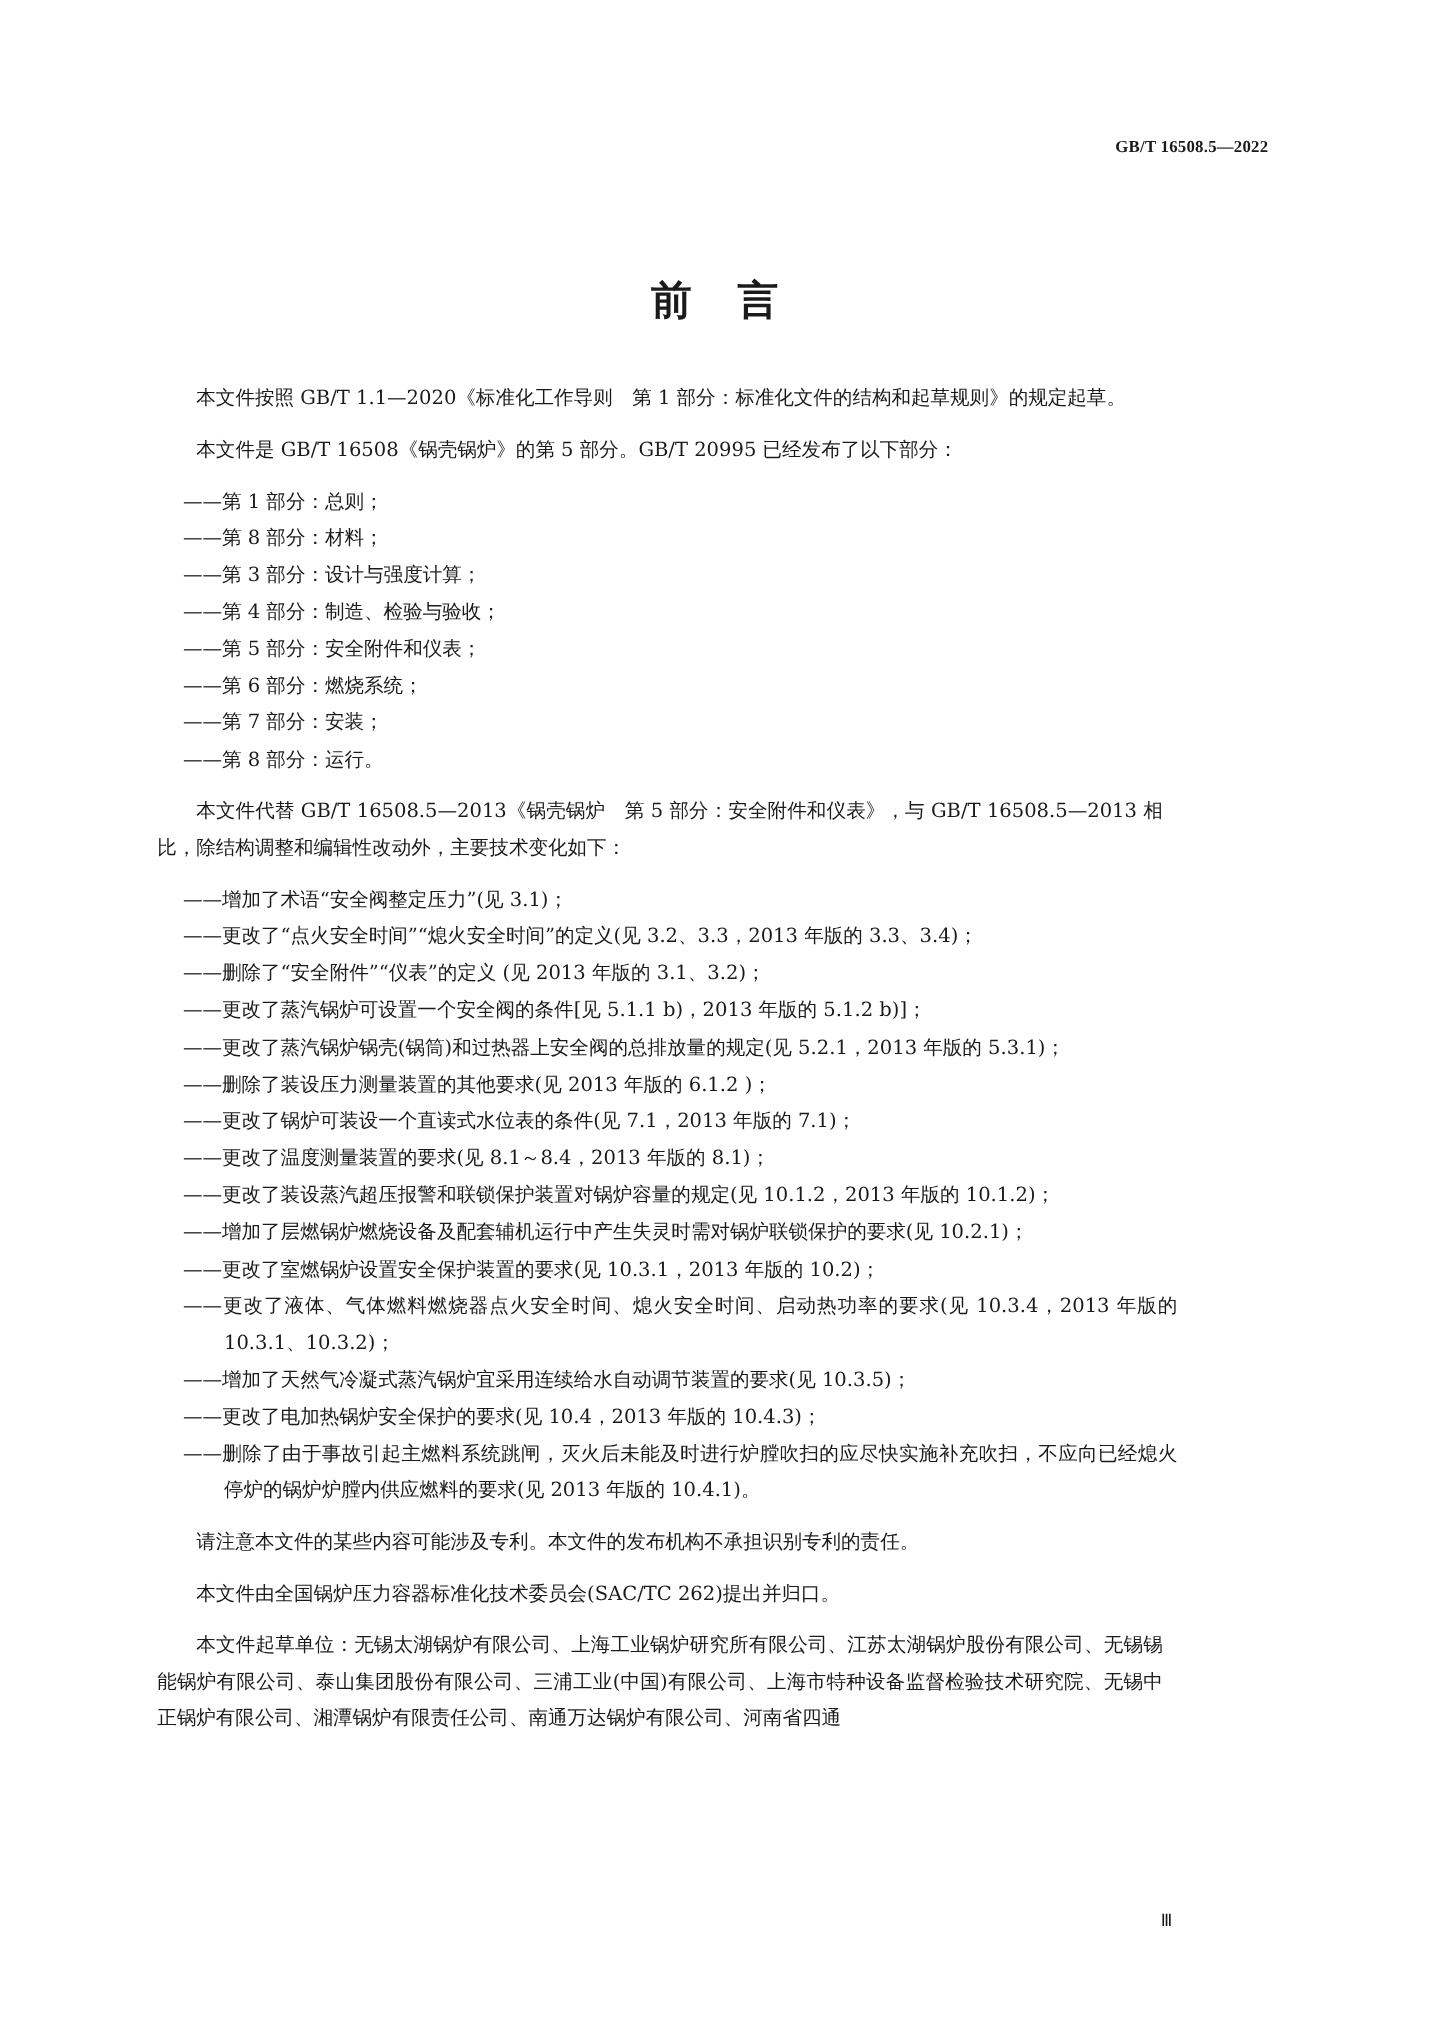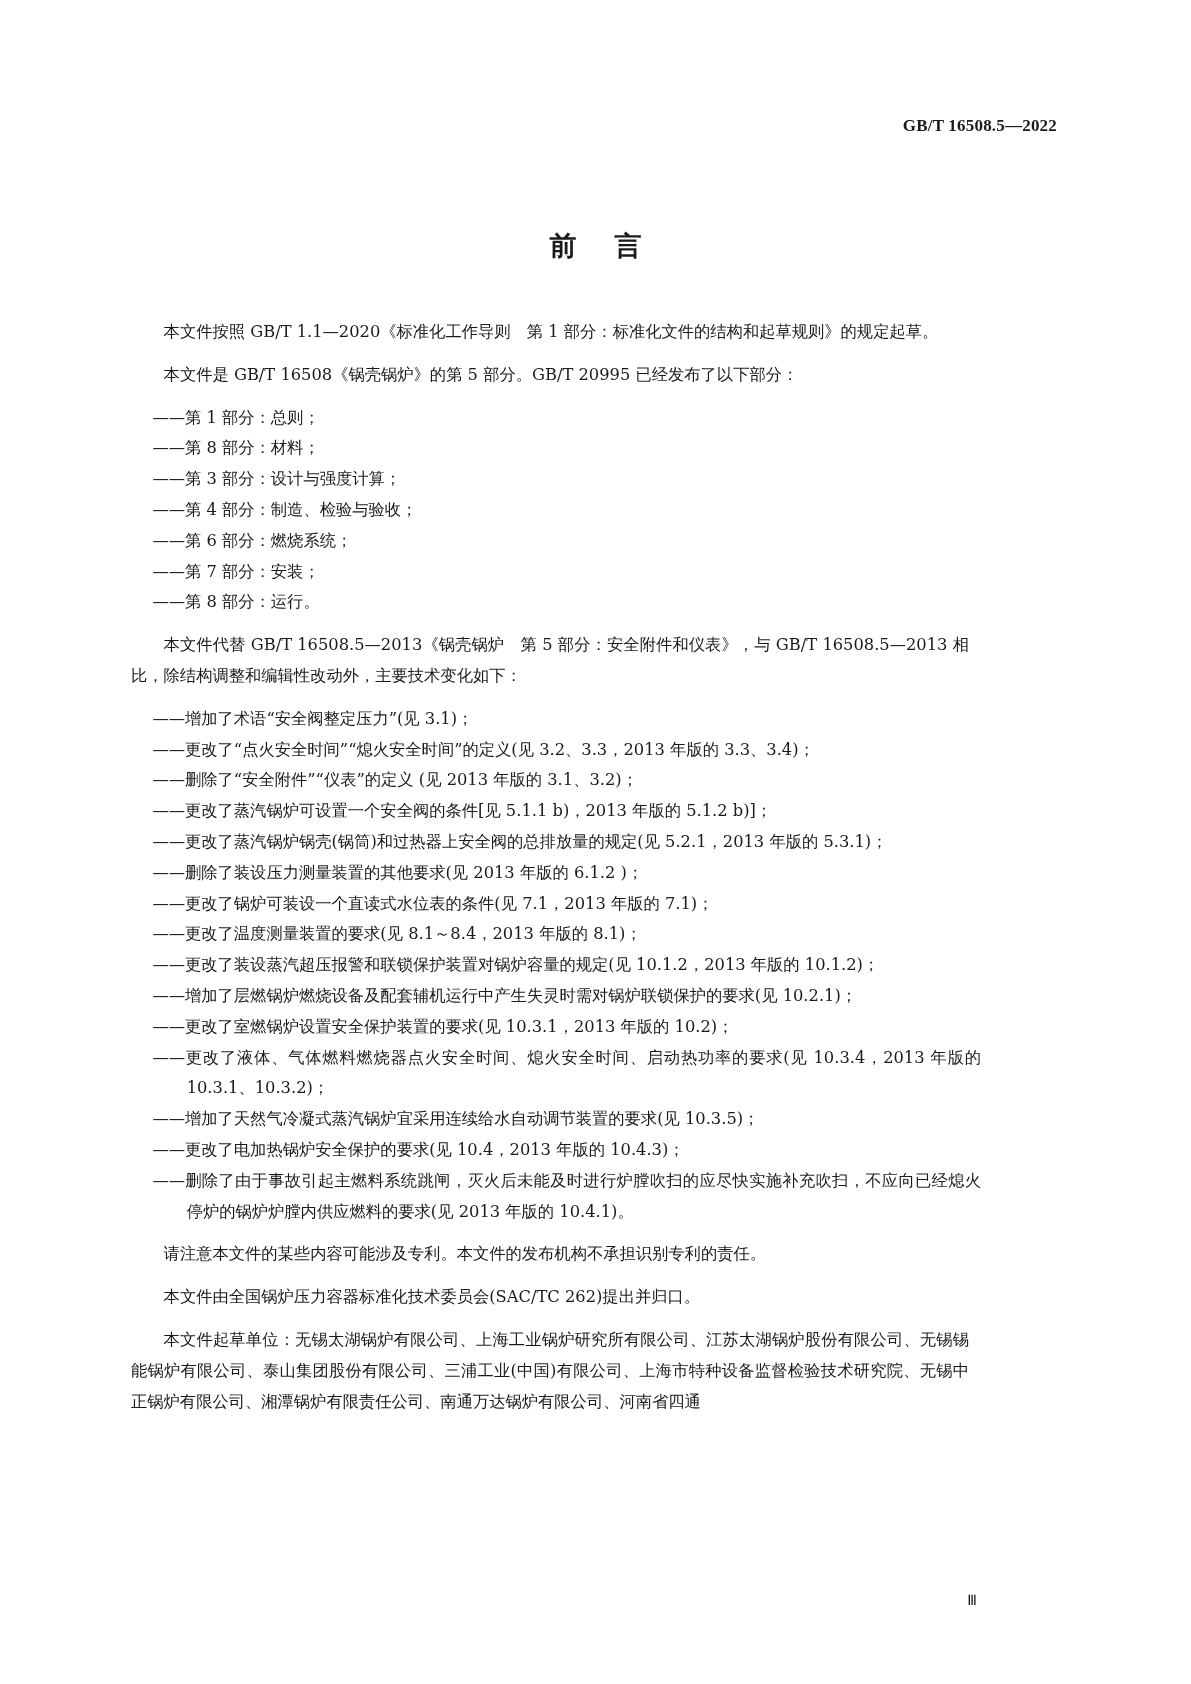--- a/index.html
+++ b/index.html
@@ -4,26 +4,26 @@
   <style>
     html, body { margin: 0; padding: 0; background: #ffffff; }
     body {
       width: 1191px; height: 1684px; position: relative; overflow: hidden;
       font-family: "DejaVu Serif", "Liberation Serif", serif;
       color: #1a1a1a;
     }
     .std-code {
       position: absolute; right: 134px; top: 116px;
       font-family: "Liberation Serif", "DejaVu Serif", serif;
-      font-weight: bold; font-size: 17px; letter-spacing: 0.2px;
+      font-weight: bold; font-size: 14px; letter-spacing: 0.2px;
     }
     .page-title {
       position: absolute; left: 0; right: 0; top: 228px; text-align: center;
       font-family: "DejaVu Sans", "Liberation Sans", sans-serif;
-      font-weight: bold; font-size: 27px; letter-spacing: 38px; padding-left: 38px;
+      font-weight: bold; font-size: 34px; letter-spacing: 38px; padding-left: 38px;
     }
     .body-text {
       position: absolute; left: 119px; width: 862px; top: 305px;
       font-size: 16.3px; line-height: 30.8px;
     }
     .p { margin: 12px; text-indent: 2em; text-align: justify; }
     .dash { margin: 0; padding-left: 4.15em; text-indent: -2.1em; text-align: justify; }
     .page-num {
       position: absolute; right: 214px; top: 1592px;
       font-family: "Liberation Serif", serif; font-size: 14px;
@@ -36,20 +36,21 @@
 
 <div class="page-title">前言</div>
 
 <div class="body-text">
   <p class="p">本文件按照 GB/T 1.1—2020《标准化工作导则　第 1 部分：标准化文件的结构和起草规则》的规定起草。</p>
   <p class="p">本文件是 GB/T 16508《锅壳锅炉》的第 5 部分。GB/T 20995 已经发布了以下部分：</p>
   <p class="dash">——第 1 部分：总则；</p>
   <p class="dash">——第 8 部分：材料；</p>
   <p class="dash">——第 3 部分：设计与强度计算；</p>
   <p class="dash">——第 4 部分：制造、检验与验收；</p>
+  <p class="dash">——第 5 部分：安全附件和仪表；</p>
   <p class="dash">——第 6 部分：燃烧系统；</p>
   <p class="dash">——第 7 部分：安装；</p>
   <p class="dash">——第 8 部分：运行。</p>
   <p class="p">本文件代替 GB/T 16508.5—2013《锅壳锅炉　第 5 部分：安全附件和仪表》，与 GB/T 16508.5—2013 相比，除结构调整和编辑性改动外，主要技术变化如下：</p>
   <p class="dash">——增加了术语“安全阀整定压力”(见 3.1)；</p>
   <p class="dash">——更改了“点火安全时间”“熄火安全时间”的定义(见 3.2、3.3，2013 年版的 3.3、3.4)；</p>
   <p class="dash">——删除了“安全附件”“仪表”的定义 (见 2013 年版的 3.1、3.2)；</p>
   <p class="dash">——更改了蒸汽锅炉可设置一个安全阀的条件[见 5.1.1 b)，2013 年版的 5.1.2 b)]；</p>
   <p class="dash">——更改了蒸汽锅炉锅壳(锅筒)和过热器上安全阀的总排放量的规定(见 5.2.1，2013 年版的 5.3.1)；</p>
   <p class="dash">——删除了装设压力测量装置的其他要求(见 2013 年版的 6.1.2 )；</p>

